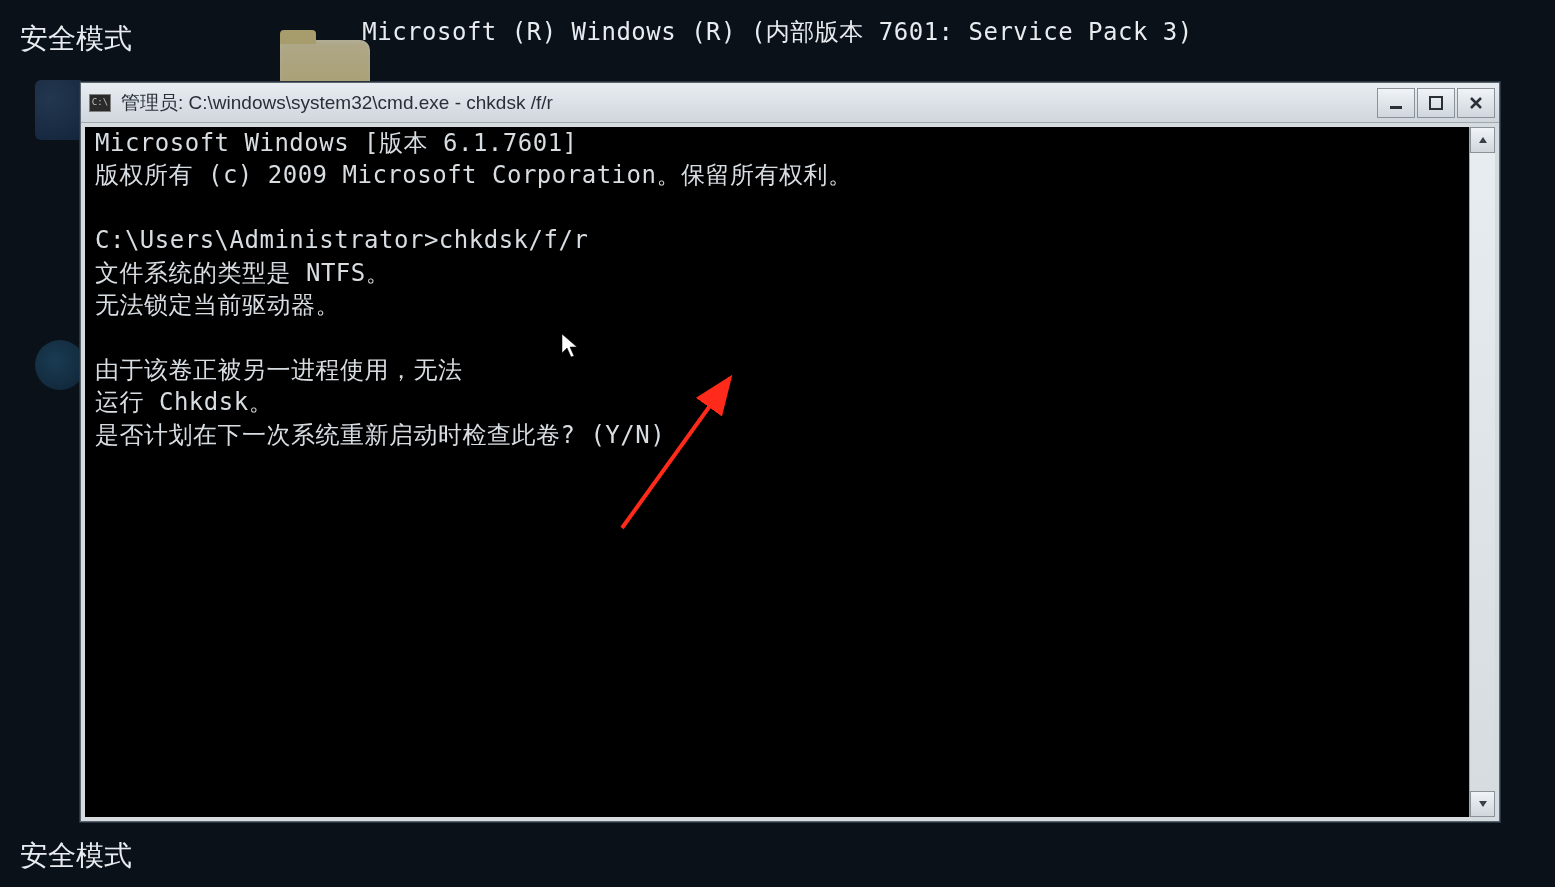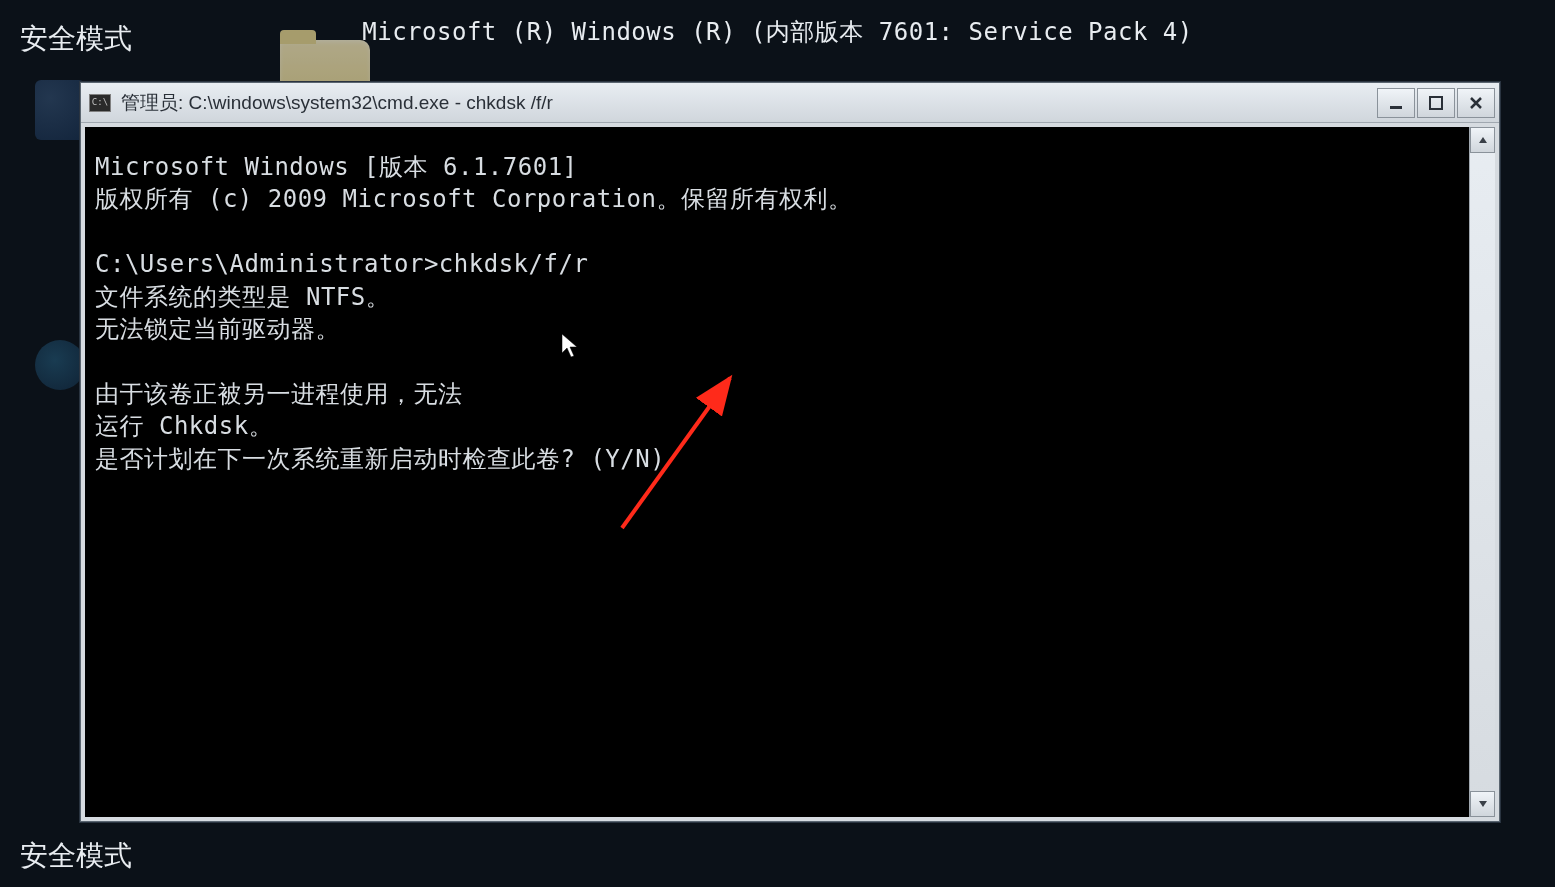--- a/index.html
+++ b/index.html
@@ -124,21 +124,21 @@
       background: #d6dbe0;
       padding: 4px;
     }
     .console {
       flex: 1;
       background: #000000;
       color: #d8dde2;
       font-family: "Consolas", "SimSun", monospace;
       font-size: 24px;
       line-height: 1.35;
-      padding: 24px 10px;
+      padding: 0 10px;
       white-space: pre;
       overflow: hidden;
       letter-spacing: 0.5px;
     }
     .scrollbar {
       width: 26px;
       background: linear-gradient(#e8edf2, #d6dbe0);
       border-left: 1px solid #a0a8b0;
       position: relative;
     }
@@ -191,21 +191,21 @@
       opacity: 0.3;
     }
   </style>
 </head>
 <body>
 
 <div class="desktop-left-icon"></div>
 <div class="desktop-left-icon2"></div>
 
 <div class="desktop-top-text">安全模式</div>
-<div class="build-info">Microsoft (R) Windows (R) (内部版本 7601: Service Pack 4)</div>
+<div class="build-info">Microsoft (R) Windows (R) (内部版本 7601: Service Pack 3)</div>
 <div class="folder-icon"></div>
 
 <div class="window">
   <div class="titlebar">
     <div class="title-icon">
       <span class="title-icon-text">C:\</span>
     </div>
     <div class="title-text">管理员: C:\windows\system32\cmd.exe - chkdsk /f/r</div>
     <div class="window-controls">
       <div class="win-btn">

